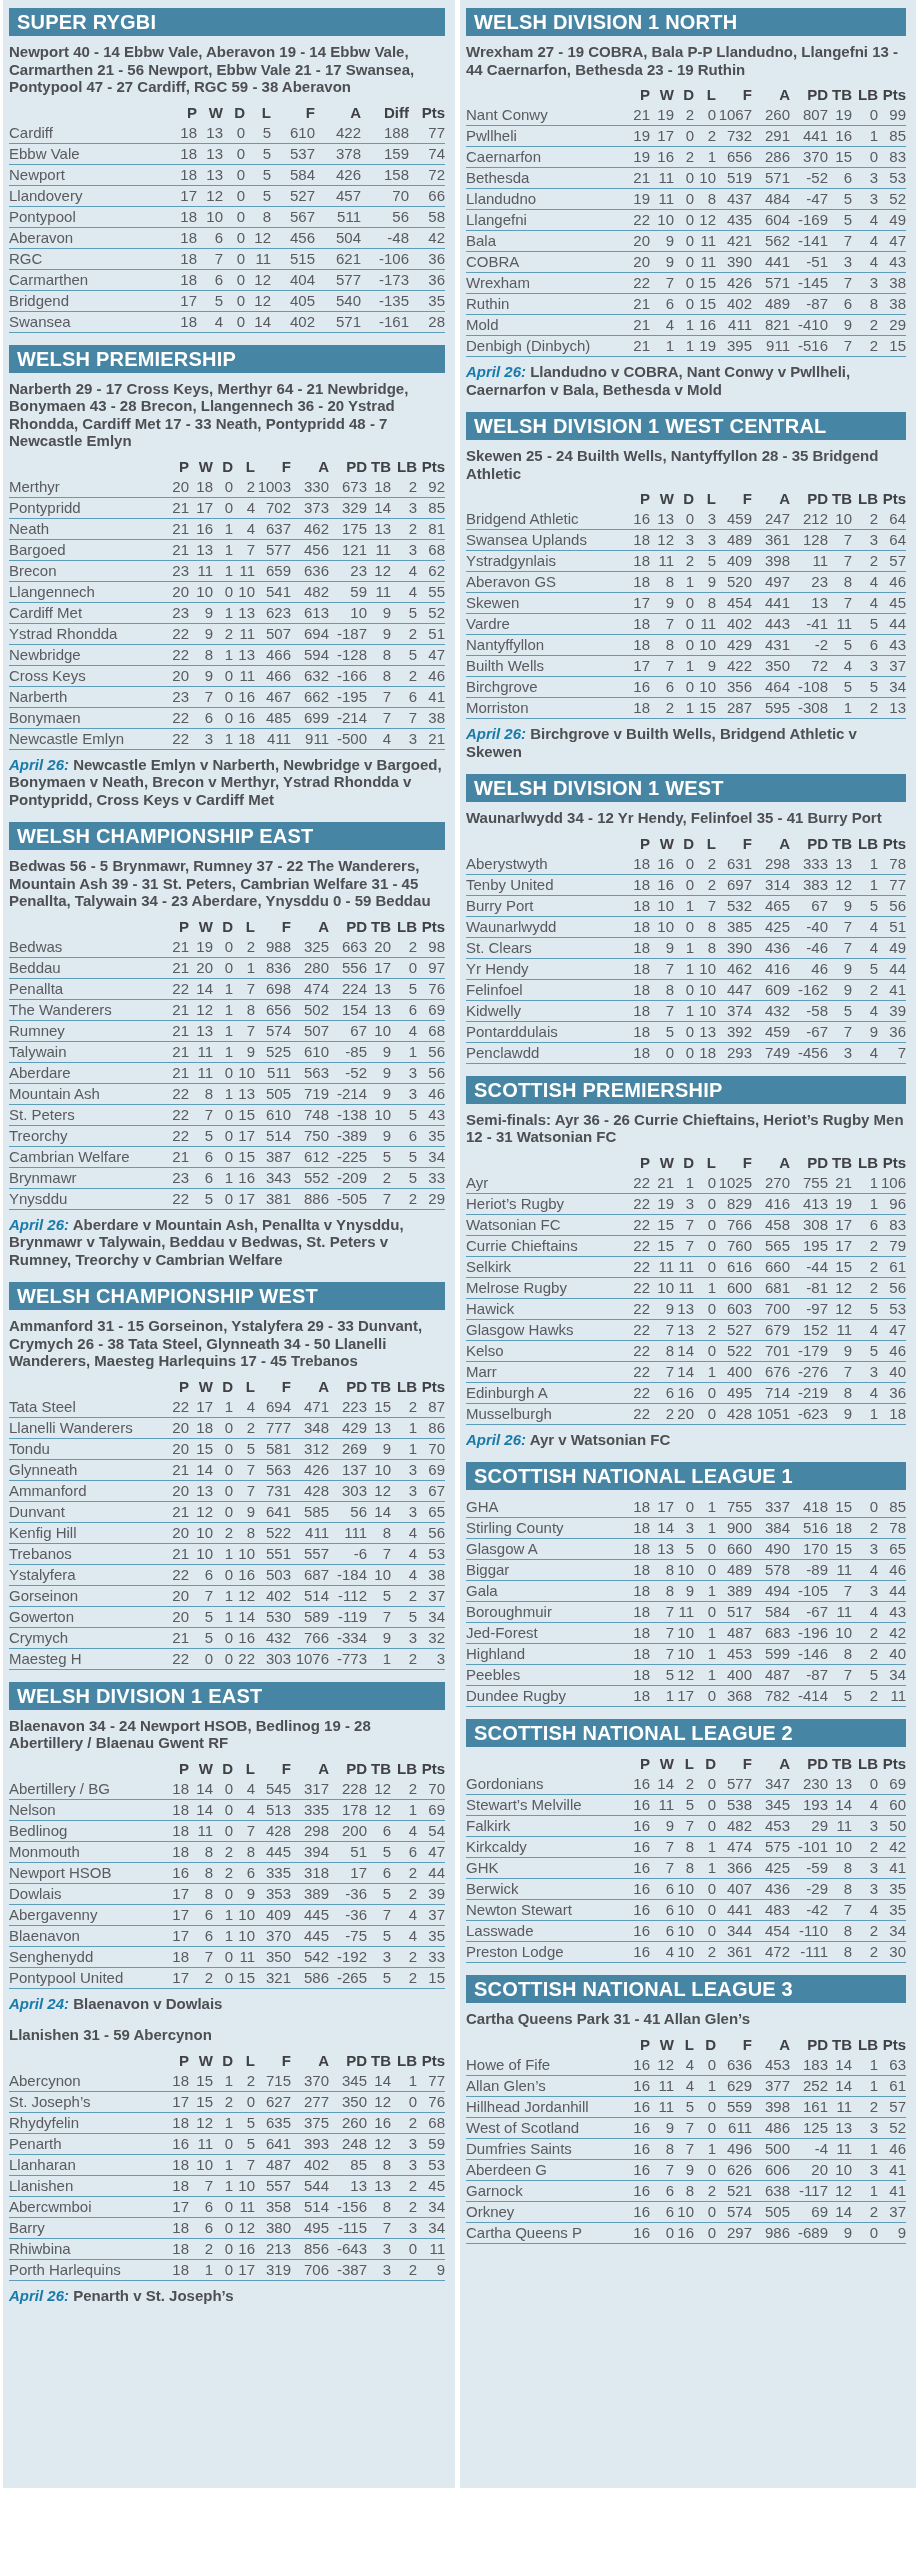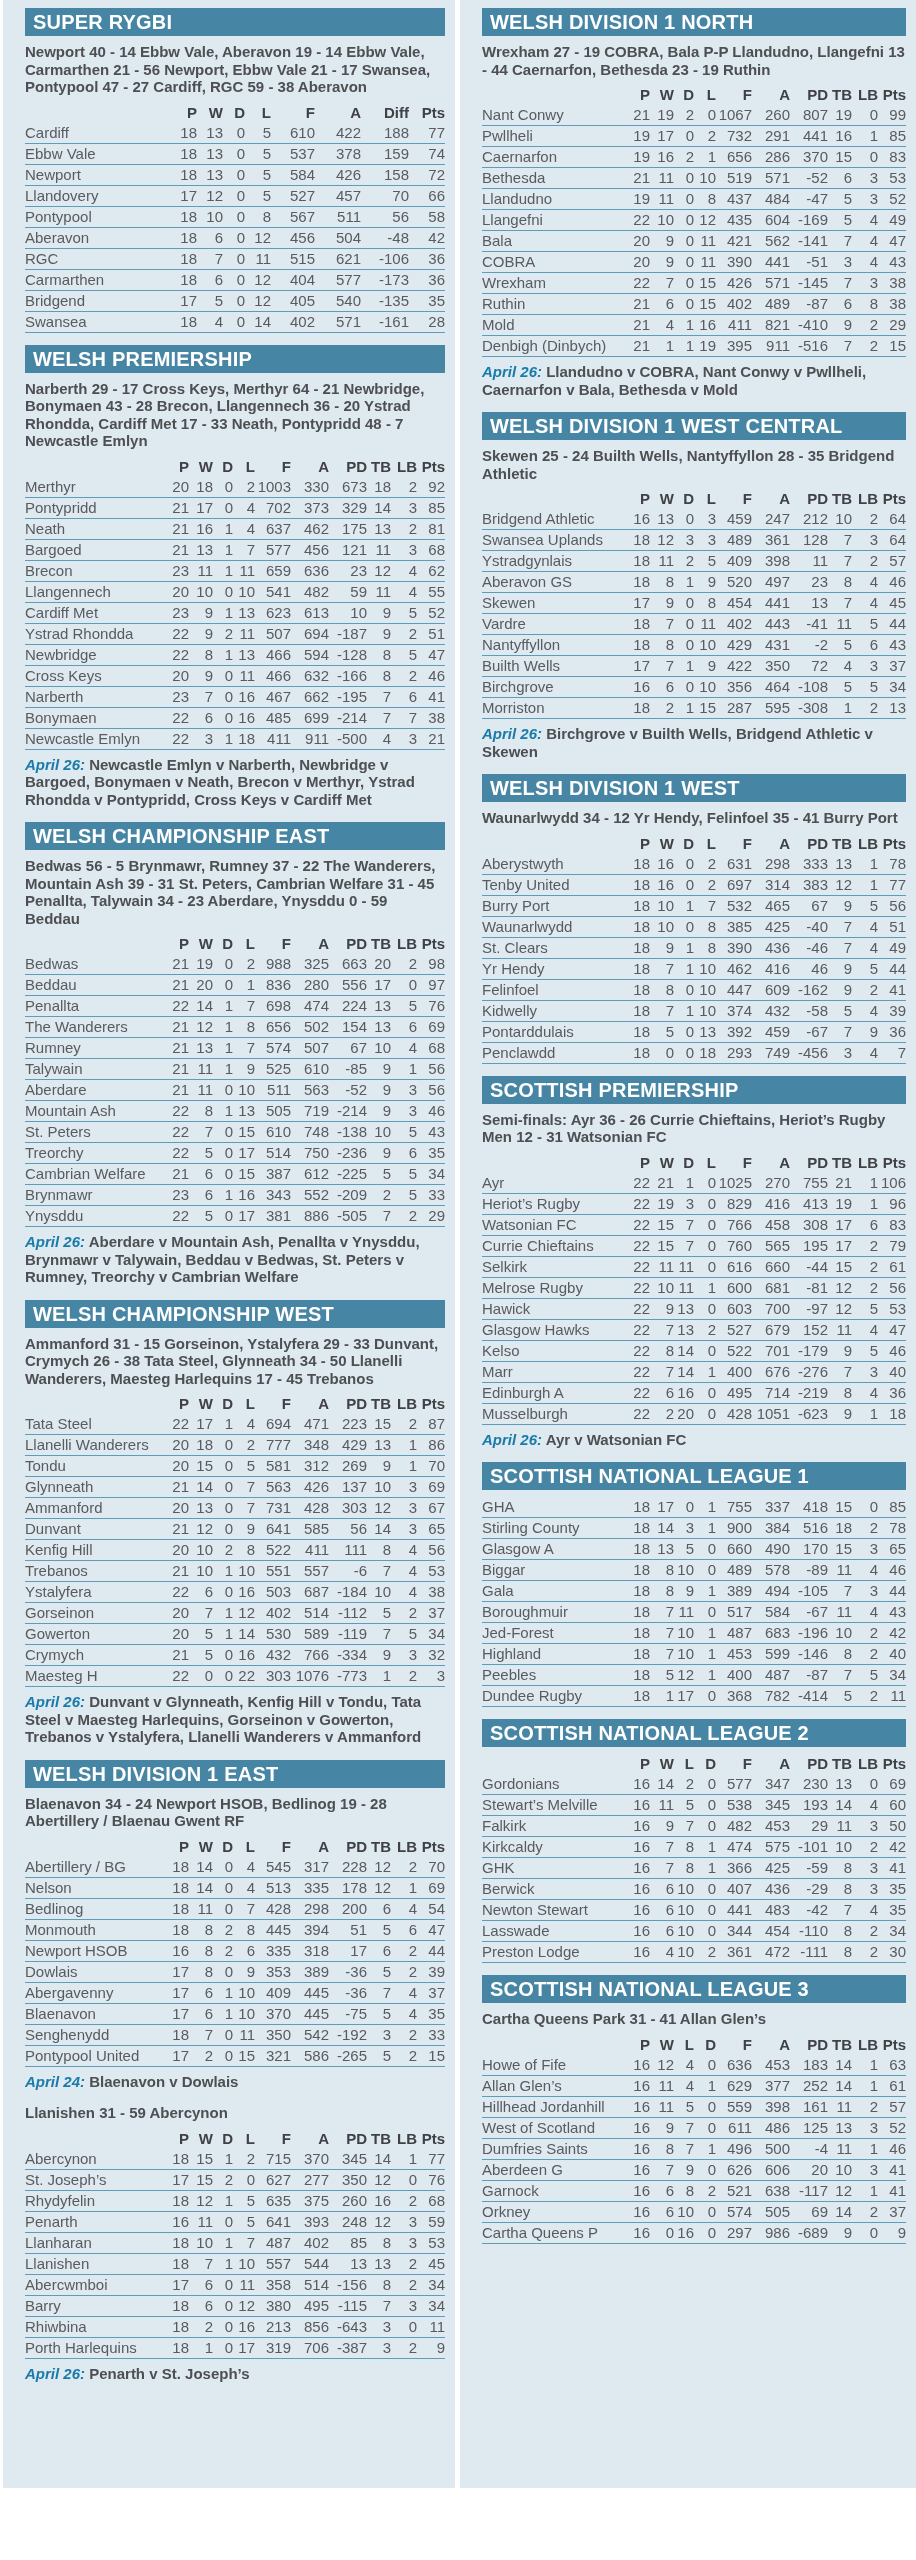--- a/index.html
+++ b/index.html
@@ -5,21 +5,21 @@
   html,body{margin:0;padding:0;}
   body{
     width:916px;height:2560px;background:#ffffff;
     font-family:"Liberation Sans","DejaVu Sans",sans-serif;
     -webkit-font-smoothing:antialiased;
   }
   .wrap{display:flex;gap:5px;padding-left:3px;}
   .panel{background:#dfe9f0;height:2488px;overflow:hidden;}
   .panel-left{width:452px;}
   .panel-right{width:456px;}
-  .league-section{padding:8px 10px 4px 22px;}
+  .league-section{padding:8px 10px 4px 6px;}
   .section-banner{
     background:#4685a3;color:#ffffff;height:28px;line-height:28px;
     padding:0 8px;margin-bottom:7px;
     font-size:20px;font-weight:bold;letter-spacing:0.2px;
     white-space:nowrap;overflow:hidden;
   }
   .intro{
     margin:0 0 7px 0;font-size:15px;font-weight:bold;line-height:17.5px;
     color:#4d4f52;
   }
@@ -541,21 +541,21 @@
               <td class="stat">43</td>
             </tr>
             <tr>
               <td class="name">Treorchy</td>
               <td class="stat">22</td>
               <td class="stat">5</td>
               <td class="stat">0</td>
               <td class="stat">17</td>
               <td class="stat">514</td>
               <td class="stat">750</td>
-              <td class="stat">-236</td>
+              <td class="stat">-389</td>
               <td class="stat">9</td>
               <td class="stat">6</td>
               <td class="stat">35</td>
             </tr>
             <tr>
               <td class="name">Cambrian Welfare</td>
               <td class="stat">21</td>
               <td class="stat">6</td>
               <td class="stat">0</td>
               <td class="stat">15</td>
@@ -793,21 +793,20 @@
               <td class="stat">22</td>
               <td class="stat">303</td>
               <td class="stat">1076</td>
               <td class="stat">-773</td>
               <td class="stat">1</td>
               <td class="stat">2</td>
               <td class="stat">3</td>
             </tr>
           </tbody>
         </table>
-        <p class="note"><span class="note-label">April 26:</span> <span class="note-text">Dunvant v Glynneath, Kenfig Hill v Tondu, Tata Steel v Maesteg Harlequins, Gorseinon v Gowerton, Trebanos v Ystalyfera, Llanelli Wanderers v Ammanford</span></p>
       </div>
       <div class="league-section">
         <div class="section-banner">WELSH DIVISION 1 EAST</div>
         <p class="intro">Blaenavon 34 - 24 Newport HSOB, Bedlinog 19 - 28 Abertillery / Blaenau Gwent RF</p>
         <table class="tbl">
           <colgroup>
             <col>
             <col style="width: 24px;">
             <col style="width: 24px;">
             <col style="width: 20px;">

